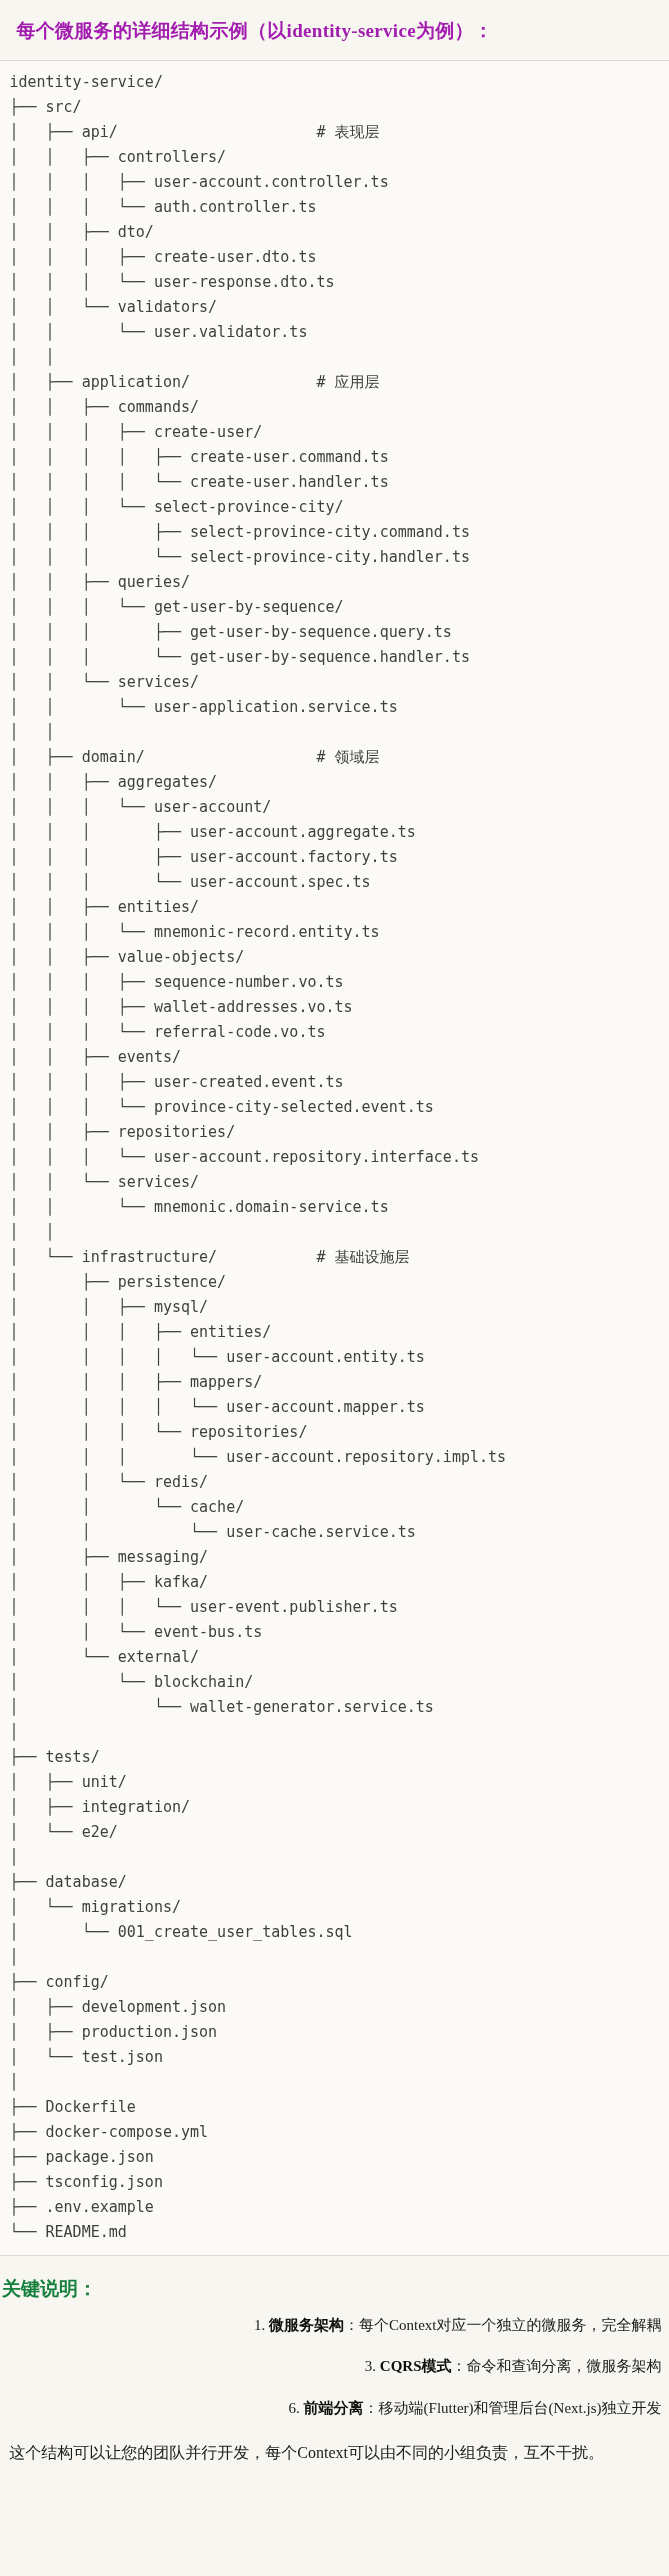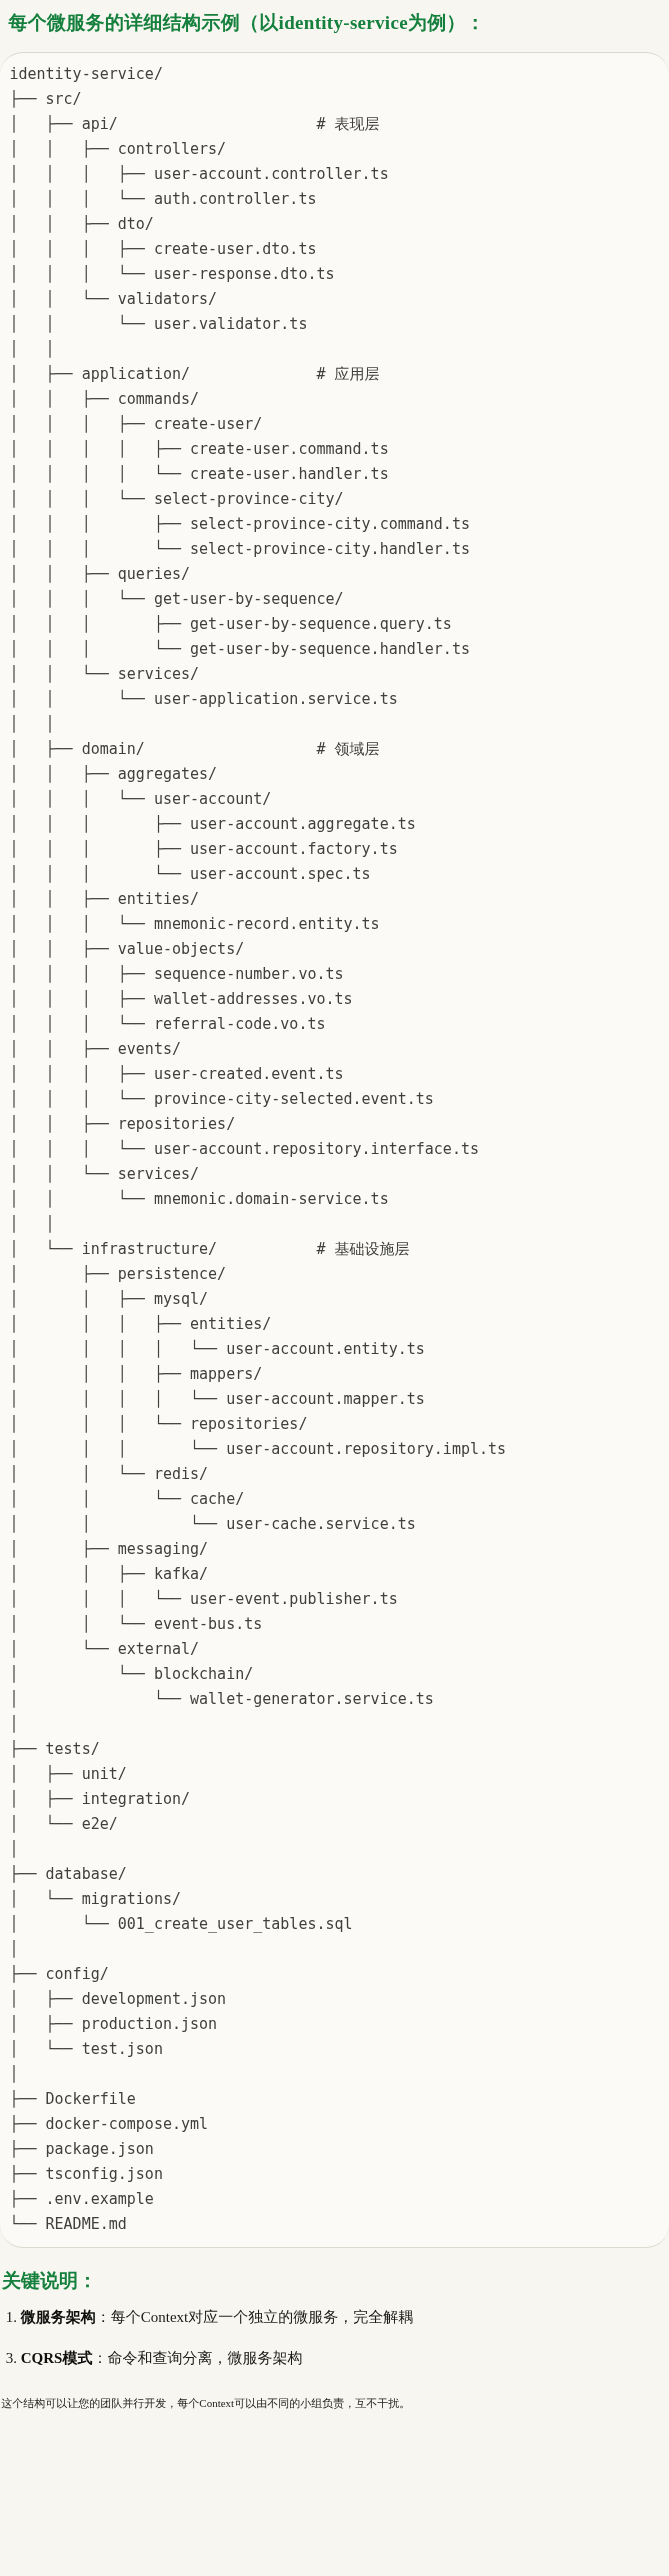--- a/index.html
+++ b/index.html
@@ -10,33 +10,32 @@
   }
   body {
     min-height: 2576px;
     font-family: "Liberation Serif", serif;
     color: #161614;
     box-sizing: border-box;
   }
   .doc-title {
     font-size: 19px;
     font-weight: bold;
-    color: #15803d;
-    margin: 4px;
+    color: #a21caf;
+    margin: 12px;
     padding: 5.6px 6.3px 0 4.4px;
     letter-spacing: 0.3px;
     line-height: 26px;
   }
   .code-block {
     margin-top: 16.3px;
     background: #fbfaf6;
     border-top: 0.6px solid #dbd8cf;
     border-bottom: 0.6px solid #dbd8cf;
     padding: 8.8px 11.3px 10px 9.4px;
-    border-radius: 23px;
   }
   .tree {
     font-family: "DejaVu Sans Mono", "Liberation Mono", monospace;
     font-size: 15px;
     line-height: 25px;
     color: #3f3f3c;
     margin: 0;
     white-space: pre;
   }
   .notes {
@@ -46,38 +45,39 @@
     font-size: 19px;
     font-weight: bold;
     color: #15803d;
     margin: 19px 0 13.8px 0.6px;
     line-height: 27.5px;
   }
   ol.notes-list {
     list-style: none;
     margin: 0;
     padding: 0 0 0 4.4px;
+    text-align: right;
   }
   ol.notes-list li {
     font-size: 15px;
     line-height: 19px;
     margin-bottom: 22.5px;
     color: #1b1b19;
   }
   .note-number {
     margin-right: 3.8px;
   }
   .note-label {
     font-weight: bold;
     color: #0f0f0e;
   }
   .notes-footer {
-    font-size: 11px;
+    font-size: 16px;
     line-height: 20px;
-    margin: 25px 0 0 0;
+    margin: 25px 0 0 8px;
     color: #1b1b19;
   }
 </style>
 </head>
 <body>
 
 <h3 class="doc-title">每个微服务的详细结构示例（以identity-service为例）：</h3>
 
 <div class="code-block">
   <pre class="tree">identity-service/
@@ -168,17 +168,18 @@
 ├── .env.example
 └── README.md</pre>
 </div>
 
 <div class="notes">
   <h3 class="notes-heading">关键说明：</h3>
 
   <ol class="notes-list">
     <li><span class="note-number">1.</span><span class="note-label">微服务架构</span><span class="note-text">：每个Context对应一个独立的微服务，完全解耦</span></li>
     <li><span class="note-number">3.</span><span class="note-label">CQRS模式</span><span class="note-text">：命令和查询分离，微服务架构</span></li>
+    <li><span class="note-number">6.</span><span class="note-label">前端分离</span><span class="note-text">：移动端(Flutter)和管理后台(Next.js)独立开发</span></li>
   </ol>
 
   <p class="notes-footer">这个结构可以让您的团队并行开发，每个Context可以由不同的小组负责，互不干扰。</p>
 </div>
 
 
 </body></html>

